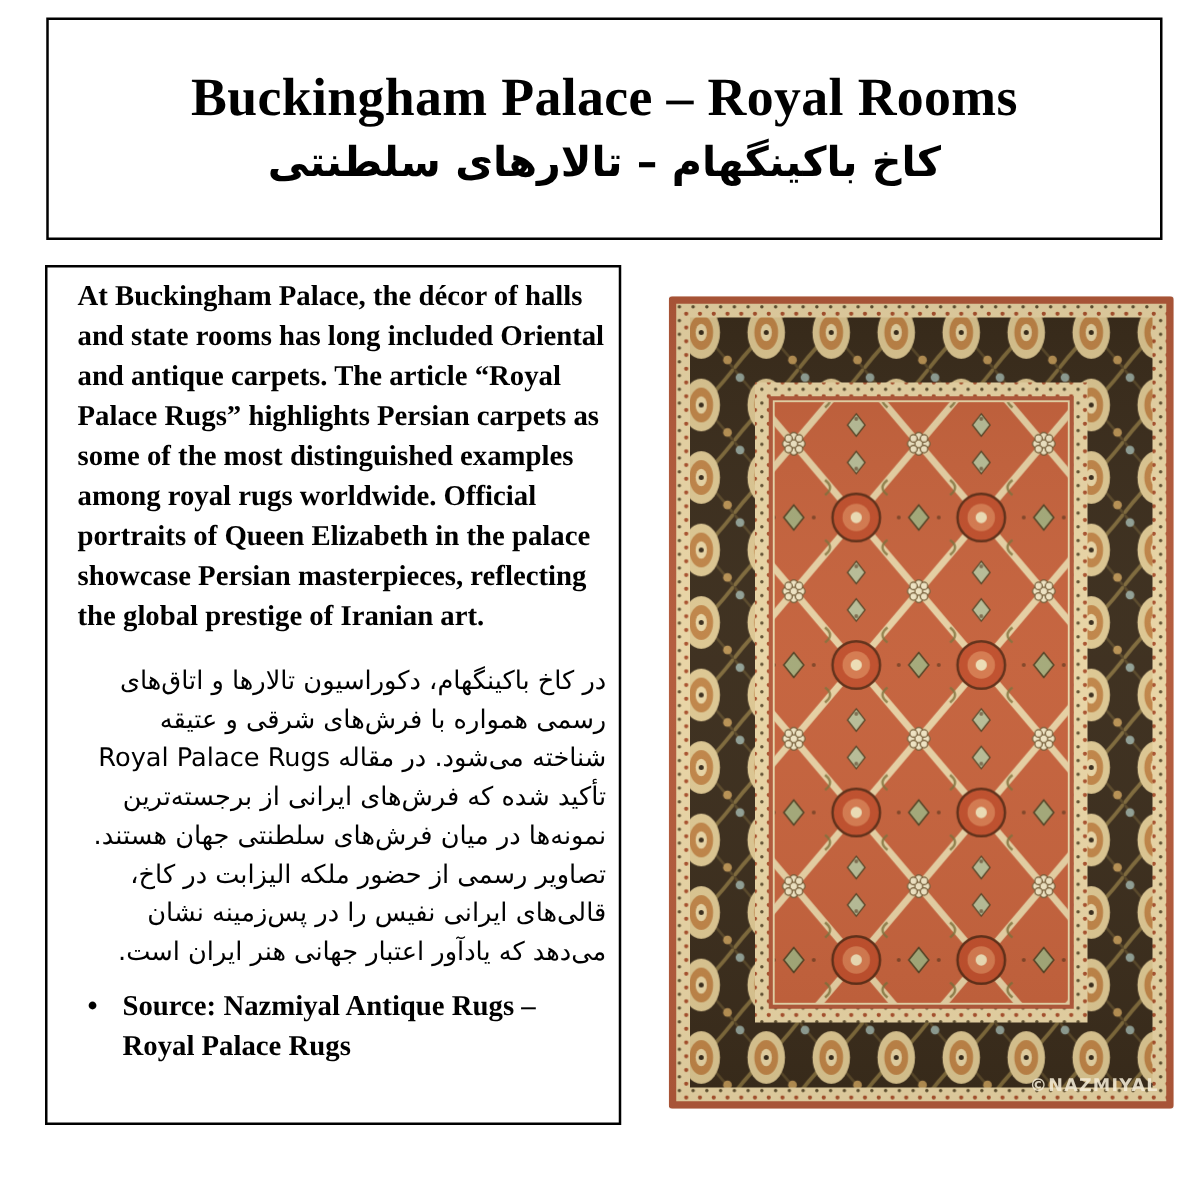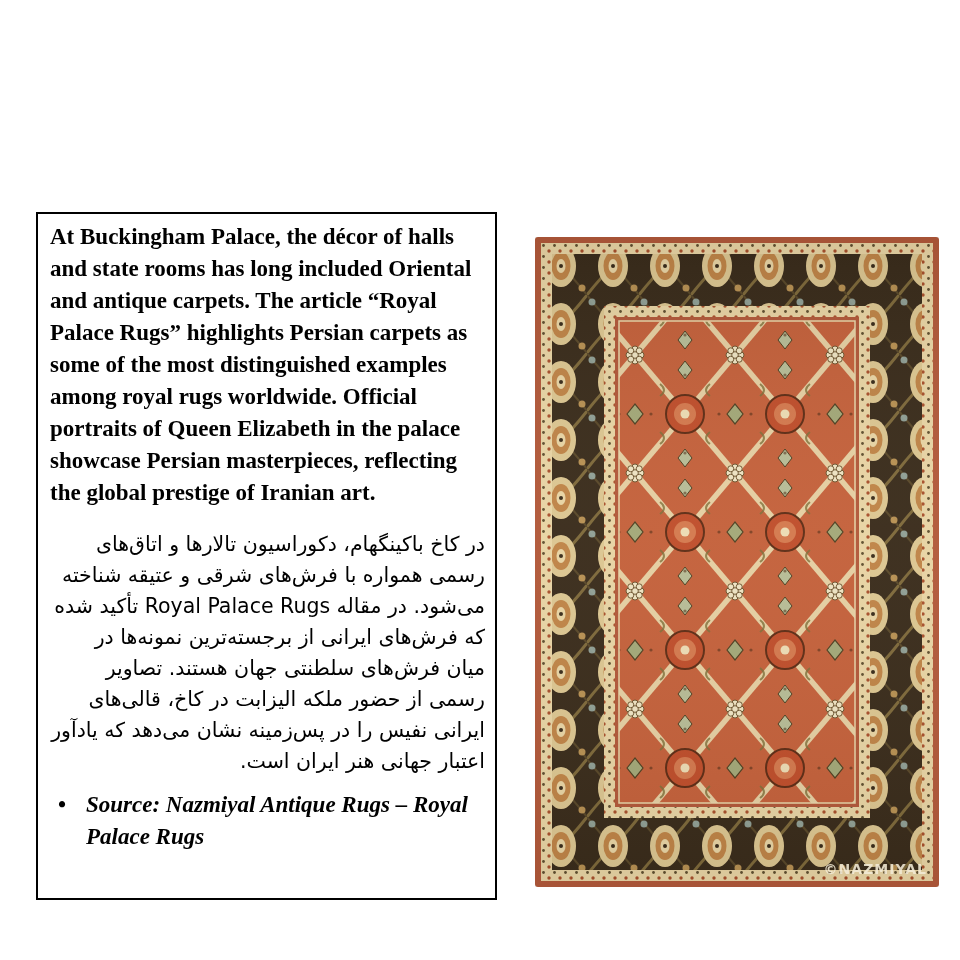--- a/index.html
+++ b/index.html
@@ -18,45 +18,49 @@
   .title-en{margin:0;font-size:43px;font-weight:bold;line-height:1.05;letter-spacing:0.3px;}
   .title-fa{
     margin:0;font-size:33px;font-weight:bold;line-height:1.25;
     font-family:"DejaVu Sans",sans-serif;direction:rtl;
   }
 
   
   .text-box{
     position:absolute;left:36px;top:212px;width:461px;height:688px;
     border:2px solid #000;box-sizing:border-box;background:#fff;
-    padding:7px 10px 6px 12px;overflow:hidden;
+    padding:7px 10px 6px 24px;overflow:hidden;
   }
   .para-en{margin:0;font-size:23px;line-height:32px;font-weight:bold;}
   .para-fa{
     margin:20px 0 0 0;font-size:20.5px;line-height:31px;
     font-family:"DejaVu Sans",sans-serif;direction:rtl;
   }
   .source-row{display:flex;margin-top:12px;font-weight:bold;font-size:23px;line-height:32px;}
   .source-bullet-glyph{width:34px;flex:0 0 34px;padding-left:8px;box-sizing:border-box;}
-  .source-text{flex:1;padding-left:2px;font-style:italic;}
+  .source-text{flex:1;padding-left:2px;}
 
   
   .rug-figure{position:absolute;left:523px;top:225px;width:404px;height:650px;margin:12px;}
   .rug-svg{display:block;width:100%;height:100%;}
   .watermark{
     position:absolute;right:12px;bottom:10px;
     font-family:"DejaVu Sans",sans-serif;font-size:14px;font-weight:bold;
     color:rgba(242,234,214,0.88);letter-spacing:1px;pointer-events:none;
   }
 </style>
 </head>
 <body>
 
 <div class="page">
 
+  <header class="title-box">
+    <h1 class="title-en">Buckingham Palace – Royal Rooms</h1>
+    <h2 class="title-fa" dir="rtl">کاخ باکینگهام – تالارهای سلطنتی</h2>
+  </header>
 
   <section class="text-box">
     <p class="para-en">At Buckingham Palace, the décor of halls and state rooms has long included Oriental and antique carpets. The article “Royal Palace Rugs” highlights Persian carpets as some of the most distinguished examples among royal rugs worldwide. Official portraits of Queen Elizabeth in the palace showcase Persian masterpieces, reflecting the global prestige of Iranian art.</p>
     <p class="para-fa" dir="rtl">در کاخ باکینگهام، دکوراسیون تالارها و اتاق‌های رسمی همواره با فرش‌های شرقی و عتیقه شناخته می‌شود. در مقاله Royal Palace Rugs تأکید شده که فرش‌های ایرانی از برجسته‌ترین نمونه‌ها در میان فرش‌های سلطنتی جهان هستند. تصاویر رسمی از حضور ملکه الیزابت در کاخ، قالی‌های ایرانی نفیس را در پس‌زمینه نشان می‌دهد که یادآور اعتبار جهانی هنر ایران است.</p>
     <div class="source-row">
       <span class="source-bullet-glyph">•</span>
       <span class="source-text">Source: Nazmiyal Antique Rugs – Royal Palace Rugs</span>
     </div>
   </section>
 

